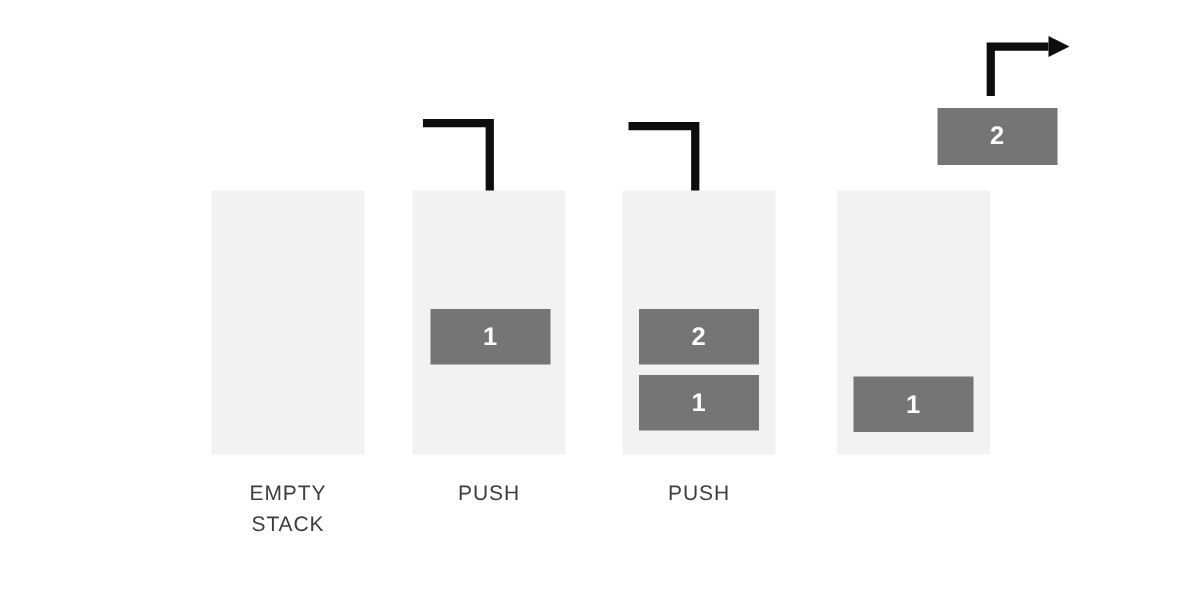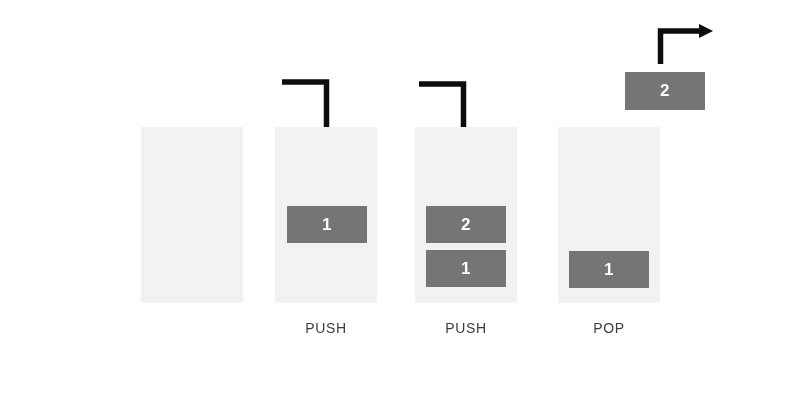--- a/index.html
+++ b/index.html
@@ -58,20 +58,24 @@
     display: block;
   }
 </style>
 </head>
 <body>
 
 <div class="canvas">
 
   <div class="stage" style="left:141px">
     <div class="stack-box"></div>
+    <div class="stage-label">
+      <div>EMPTY</div>
+      <div>STACK</div>
+    </div>
   </div>
 
   <div class="stage" style="left:275px">
     <svg class="arrow" style="left:3px; top:74px" width="62" height="80" viewBox="0 0 62 80">
       <path d="M 4 8 H 48.5 V 60" fill="none" stroke="#0d0d0d" stroke-width="5.5"></path>
       <polygon points="38.5,58 58.5,58 48.5,78" fill="#0d0d0d"></polygon>
     </svg>
     <div class="stack-box"></div>
     <div class="block" style="left:12px; top:206px">1</div>
     <div class="stage-label">
@@ -93,18 +97,15 @@
   </div>
 
   <div class="stage" style="left:558px">
     <svg class="arrow" style="left:99px; top:24px" width="60" height="42" viewBox="0 0 60 42">
       <path d="M 3.5 40 V 7 H 42" fill="none" stroke="#0d0d0d" stroke-width="5.5"></path>
       <polygon points="42,0 42,14 56,7" fill="#0d0d0d"></polygon>
     </svg>
     <div class="block" style="left:67px; top:72px; height:38px">2</div>
     <div class="stack-box"></div>
     <div class="block" style="left:11px; top:251px">1</div>
-    <div class="stage-label">
-      <div>POP</div>
-    </div>
   </div>
 
 </div>
 
 </body></html>

